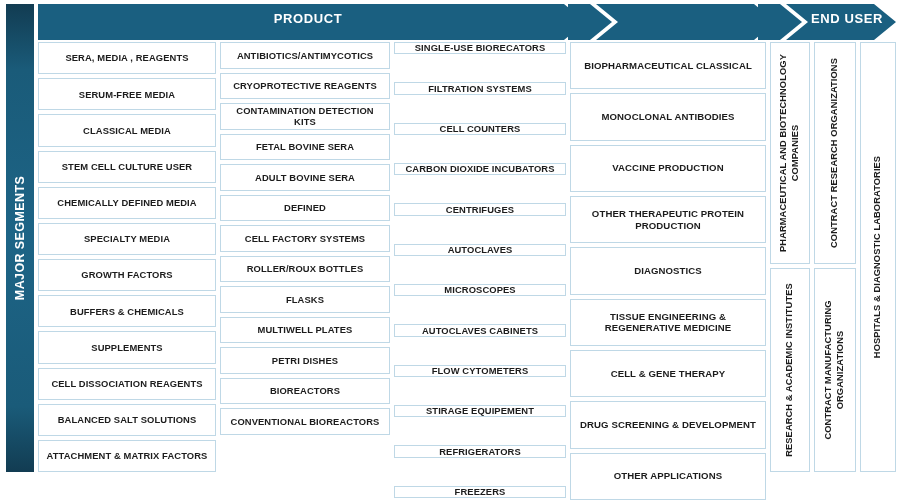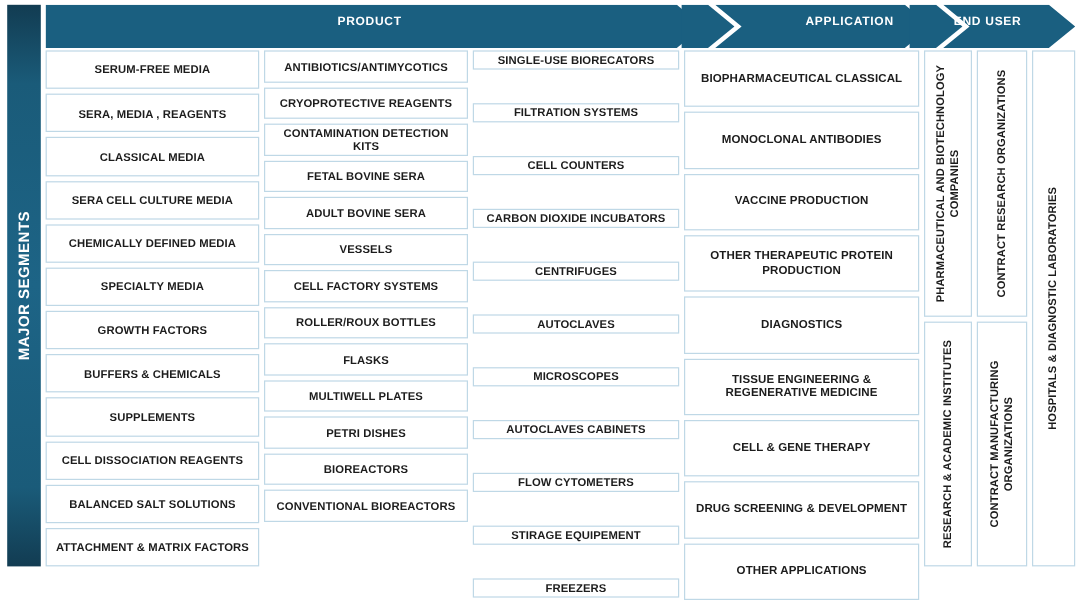--- a/index.html
+++ b/index.html
@@ -44,28 +44,28 @@
     position: absolute;
     left: 38px; top: 4px;
     width: 858px; height: 36px;
   }
   .ribbon svg { display: block; width: 858px; height: 36px; }
   .ribbon-label {
     position: absolute;
     top: 0; height: 28px;
     display: flex; align-items: center; justify-content: center;
     color: #ffffff;
-    font-size: 10px;
+    font-size: 13px;
     font-weight: bold;
     letter-spacing: 0.6px;
     pointer-events: none;
   }
   #lbl-product     { left: 0px;   width: 540px; }
   #lbl-application { left: 570px; width: 200px; }
-  #lbl-enduser     { left: 736px; width: 98px;  }
+  #lbl-enduser     { left: 760px; width: 98px;  }
 
   
   .col {
     position: absolute;
     top: 42px;
     display: flex;
     flex-direction: column;
     gap: 4px;
   }
   #col-prod-1 { left: 38px;  width: 178px; }
@@ -143,66 +143,66 @@
 
   <div class="ribbon">
     <svg viewBox="0 0 858 36" preserveAspectRatio="none">
       <polygon points="0,0 526,0 548,18 526,36 0,36" fill="#1a5f80"></polygon>
       <polygon points="530,0 552,0 574,18 552,36 530,36" fill="#1a5f80"></polygon>
       <polygon points="558,0 716,0 738,18 716,36 558,36 580,18" fill="#1a5f80"></polygon>
       <polygon points="720,0 742,0 764,18 742,36 720,36" fill="#1a5f80"></polygon>
       <polygon points="748,0 836,0 858,18 836,36 748,36 770,18" fill="#1a5f80"></polygon>
     </svg>
     <div class="ribbon-label" id="lbl-product">PRODUCT</div>
-    <div class="ribbon-label" id="lbl-application">APPLICATION</div>
     <div class="ribbon-label" id="lbl-enduser">END USER</div>
   </div>
 
   <div class="col" id="col-prod-1" style="height:430px">
+    <div class="cell">SERA, MEDIA , REAGENTS</div>
     <div class="cell">SERUM-FREE MEDIA</div>
-    <div class="cell">SERA, MEDIA , REAGENTS</div>
     <div class="cell">CLASSICAL MEDIA</div>
-    <div class="cell">SERA CELL CULTURE MEDIA</div>
+    <div class="cell">STEM CELL CULTURE USER</div>
     <div class="cell">CHEMICALLY DEFINED MEDIA</div>
     <div class="cell">SPECIALTY MEDIA</div>
     <div class="cell">GROWTH FACTORS</div>
     <div class="cell">BUFFERS &amp; CHEMICALS</div>
     <div class="cell">SUPPLEMENTS</div>
     <div class="cell">CELL DISSOCIATION REAGENTS</div>
     <div class="cell">BALANCED SALT SOLUTIONS</div>
     <div class="cell">ATTACHMENT &amp; MATRIX FACTORS</div>
   </div>
 
   <div class="col" id="col-prod-2" style="height:393px">
     <div class="cell">ANTIBIOTICS/ANTIMYCOTICS</div>
     <div class="cell">CRYOPROTECTIVE REAGENTS</div>
     <div class="cell">CONTAMINATION DETECTION KITS</div>
     <div class="cell">FETAL BOVINE SERA</div>
     <div class="cell">ADULT BOVINE SERA</div>
-    <div class="cell">VESSELS</div>
+    <div class="cell">DEFINED</div>
     <div class="cell">CELL FACTORY SYSTEMS</div>
     <div class="cell">ROLLER/ROUX BOTTLES</div>
     <div class="cell">FLASKS</div>
     <div class="cell">MULTIWELL PLATES</div>
     <div class="cell">PETRI DISHES</div>
     <div class="cell">BIOREACTORS</div>
     <div class="cell">CONVENTIONAL BIOREACTORS</div>
   </div>
 
   <div class="col" id="col-prod-3" style="height:456px">
     <div class="cell">SINGLE-USE BIORECATORS</div>
     <div class="cell">FILTRATION SYSTEMS</div>
     <div class="cell">CELL COUNTERS</div>
     <div class="cell">CARBON DIOXIDE INCUBATORS</div>
     <div class="cell">CENTRIFUGES</div>
     <div class="cell">AUTOCLAVES</div>
     <div class="cell">MICROSCOPES</div>
     <div class="cell">AUTOCLAVES CABINETS</div>
     <div class="cell">FLOW CYTOMETERS</div>
     <div class="cell">STIRAGE EQUIPEMENT</div>
+    <div class="cell">REFRIGERATORS</div>
     <div class="cell">FREEZERS</div>
   </div>
 
   <div class="col" id="col-app" style="height:458px">
     <div class="cell">BIOPHARMACEUTICAL CLASSICAL</div>
     <div class="cell">MONOCLONAL ANTIBODIES</div>
     <div class="cell">VACCINE PRODUCTION</div>
     <div class="cell">OTHER THERAPEUTIC PROTEIN PRODUCTION</div>
     <div class="cell">DIAGNOSTICS</div>
     <div class="cell">TISSUE ENGINEERING &amp; REGENERATIVE MEDICINE</div>

